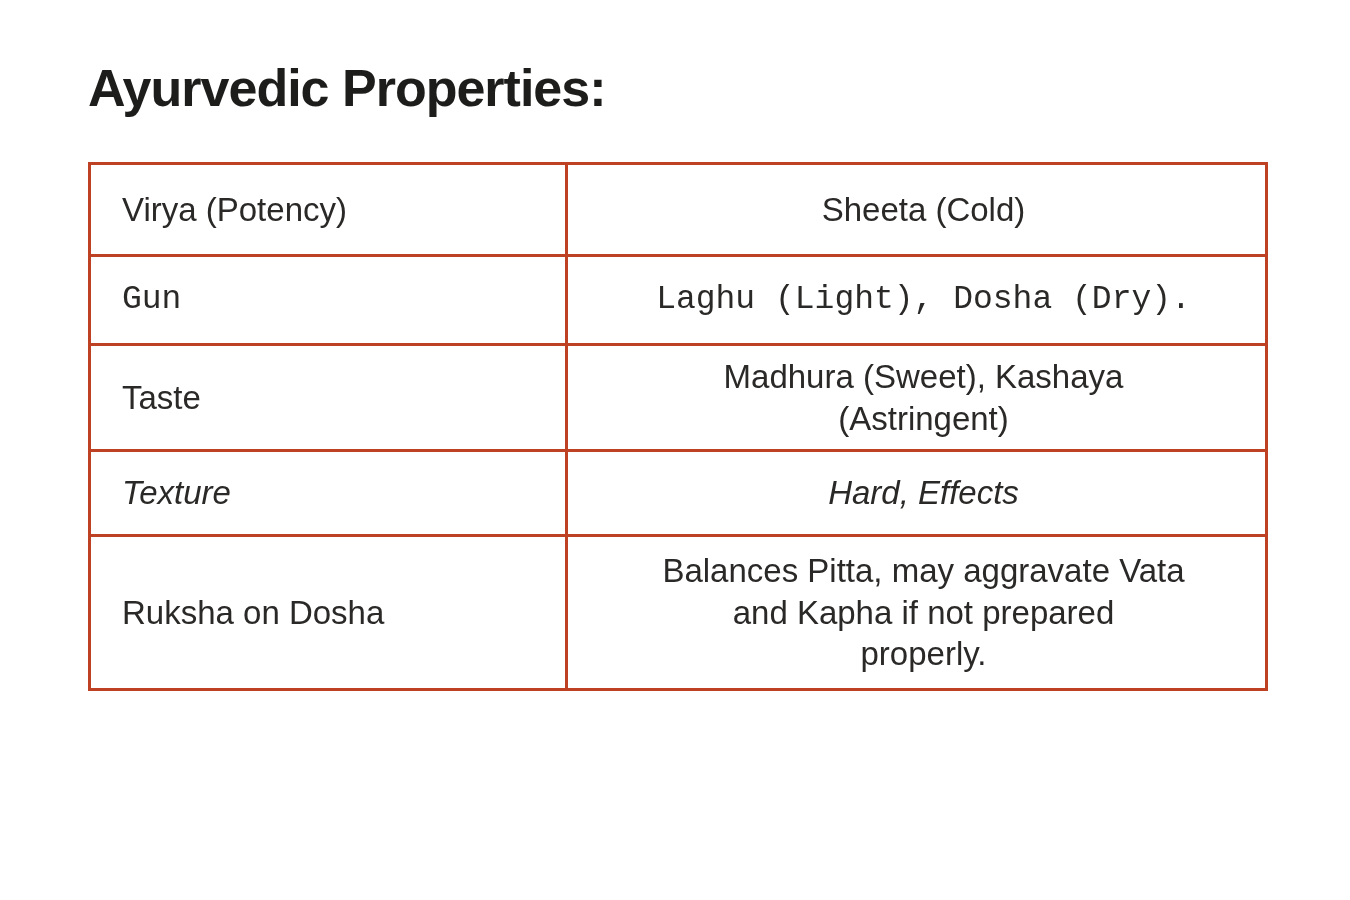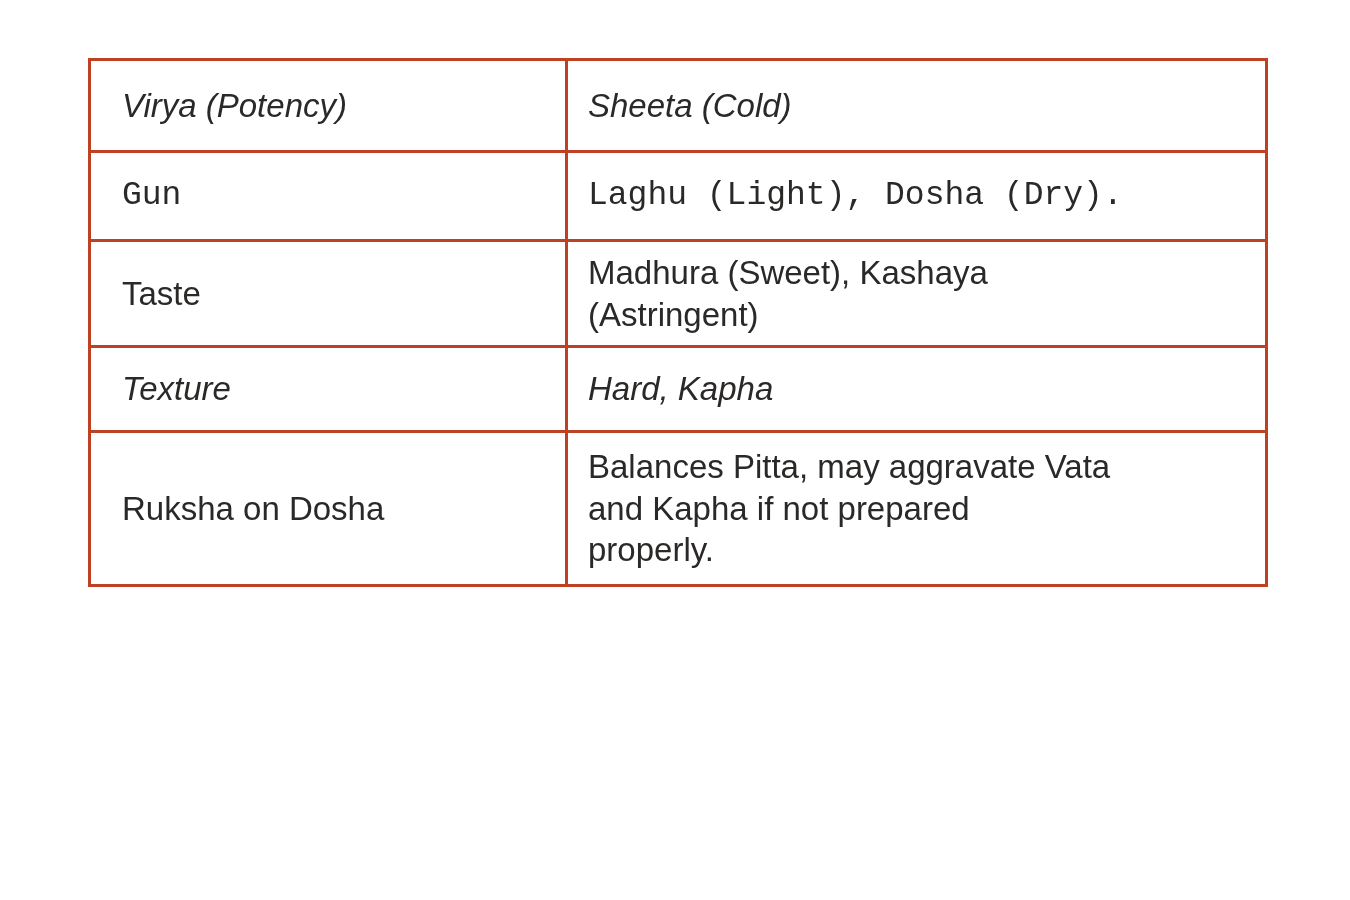--- a/index.html
+++ b/index.html
@@ -34,51 +34,53 @@
     white-space: pre-line;
   }
   td.prop-cell {
     width: 477px;
     padding-left: 31px;
     padding-right: 12px;
   }
   td.value-cell {
     padding-left: 20px;
     padding-right: 6px;
+    text-align: center;
   }
-  tr:nth-child(1) { height: 92px; font-style: italic; }
+  tr:nth-child(1) { height: 92px; }
   tr:nth-child(2) { height: 89px; font-family: Liberation Mono, monospace; }
   tr:nth-child(3) { height: 106px; }
   tr:nth-child(4) { height: 85px; font-style: italic; }
   tr:nth-child(5) { height: 154px; }
   tr:nth-child(6) { height: 134px; }
 </style>
 </head>
 <body>
 
 <div class="page">
+  <h1 class="page-title">Ayurvedic Properties:</h1>
 
   <table class="props-table">
     <tbody>
       <tr>
         <td class="prop-cell">Virya (Potency)</td>
         <td class="value-cell">Sheeta (Cold)</td>
       </tr>
       <tr>
         <td class="prop-cell">Gun</td>
         <td class="value-cell">Laghu (Light), Dosha (Dry).</td>
       </tr>
       <tr>
         <td class="prop-cell">Taste</td>
         <td class="value-cell">Madhura (Sweet), Kashaya
 (Astringent)</td>
       </tr>
       <tr>
         <td class="prop-cell">Texture</td>
-        <td class="value-cell">Hard, Kapha</td>
+        <td class="value-cell">Hard, Effects</td>
       </tr>
       <tr>
         <td class="prop-cell">Ruksha on Dosha</td>
         <td class="value-cell">Balances Pitta, may aggravate Vata
 and Kapha if not prepared
 properly.</td>
       </tr>
     </tbody>
   </table>
 </div>

